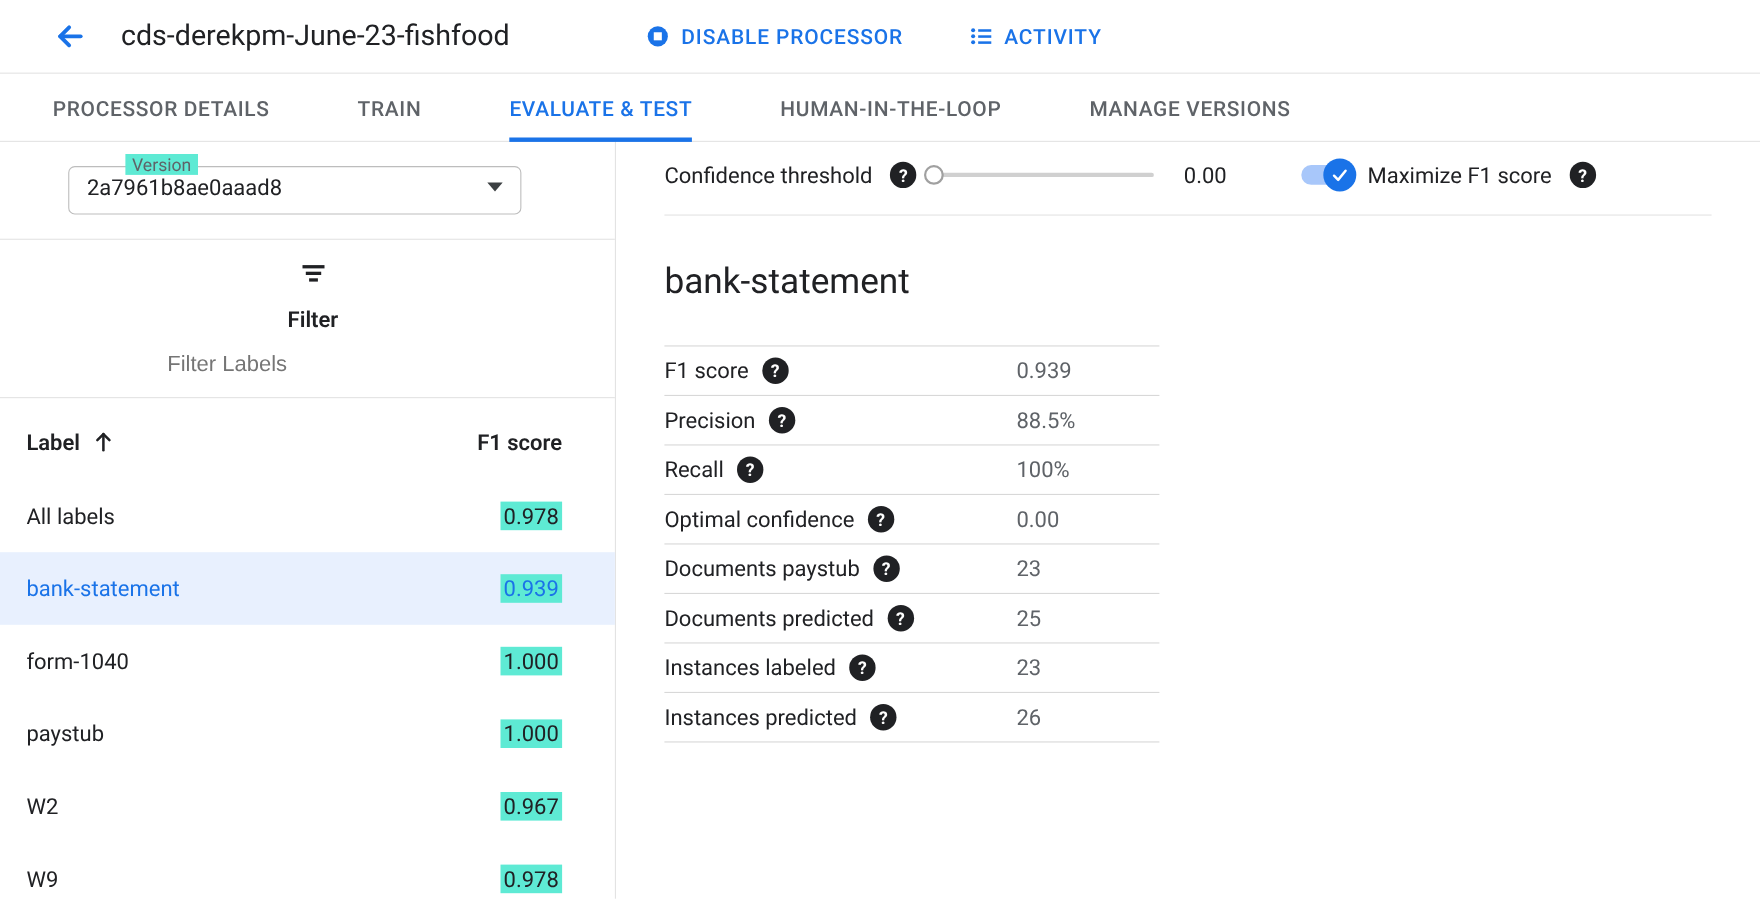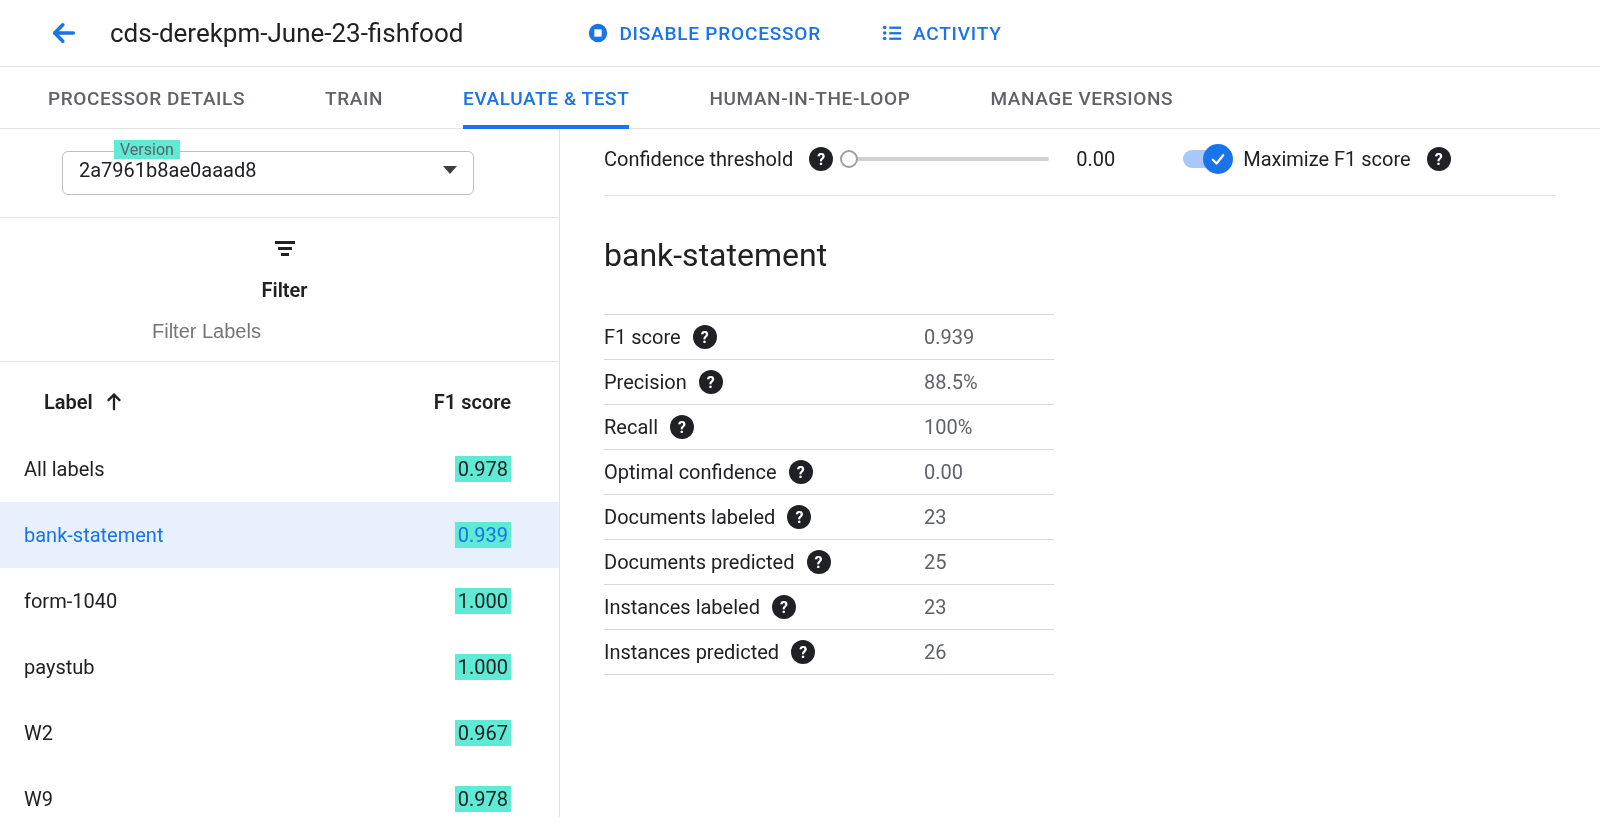--- a/index.html
+++ b/index.html
@@ -125,21 +125,20 @@
     color: #5f6368;
     flex: 1;
   }
   .table {
     padding: 0;
   }
   .table-header {
     display: flex;
     align-items: center;
     padding: 28px 48px 22px 24px;
-    margin-left: 20px;
   }
   .th-label {
     display: flex;
     align-items: center;
     gap: 10px;
     font-weight: 600;
     font-size: 20px;
     cursor: pointer;
   }
   .sort-arrow { width: 22px; height: 22px; }
@@ -372,21 +371,21 @@
           <span class="metric-label">Recall</span>
           <span class="help">?</span>
           <span class="metric-value">100%</span>
         </div>
         <div class="metric">
           <span class="metric-label">Optimal confidence</span>
           <span class="help">?</span>
           <span class="metric-value">0.00</span>
         </div>
         <div class="metric">
-          <span class="metric-label">Documents labeled</span>
+          <span class="metric-label">Documents paystub</span>
           <span class="help">?</span>
           <span class="metric-value">23</span>
         </div>
         <div class="metric">
           <span class="metric-label">Documents predicted</span>
           <span class="help">?</span>
           <span class="metric-value">25</span>
         </div>
         <div class="metric">
           <span class="metric-label">Instances labeled</span>

